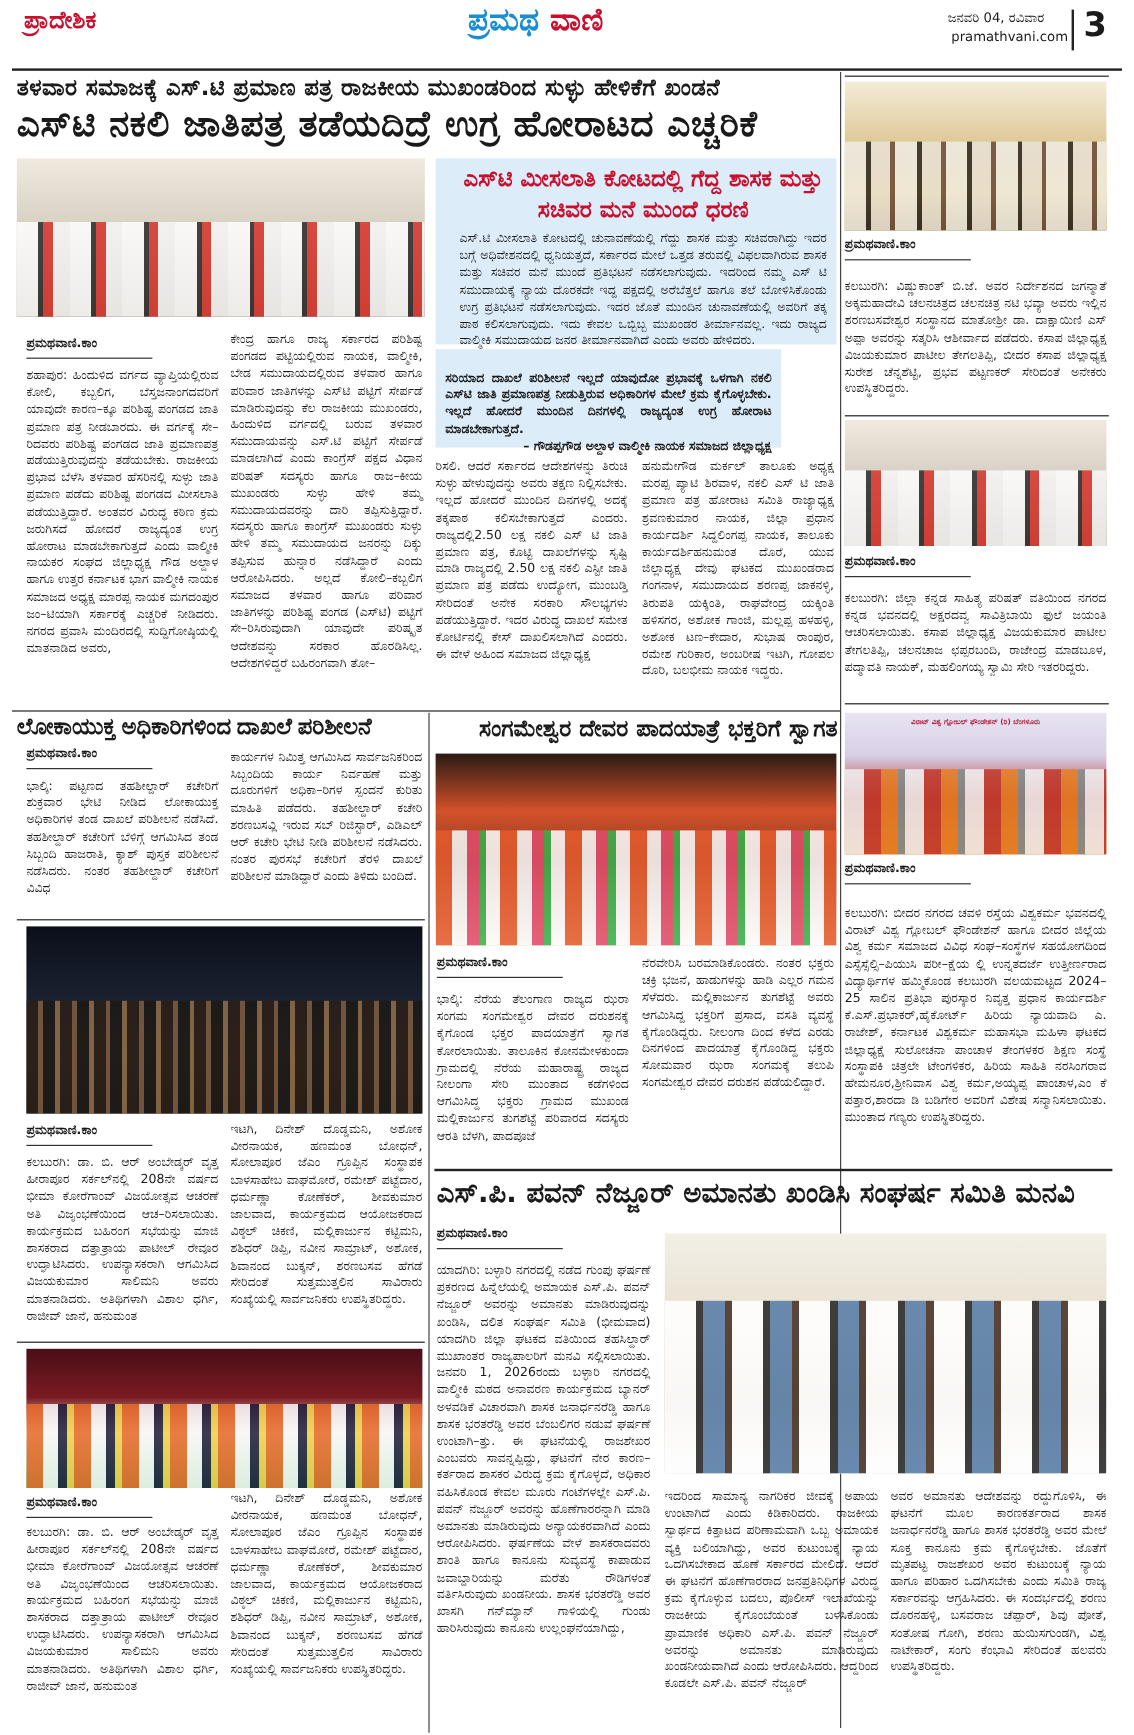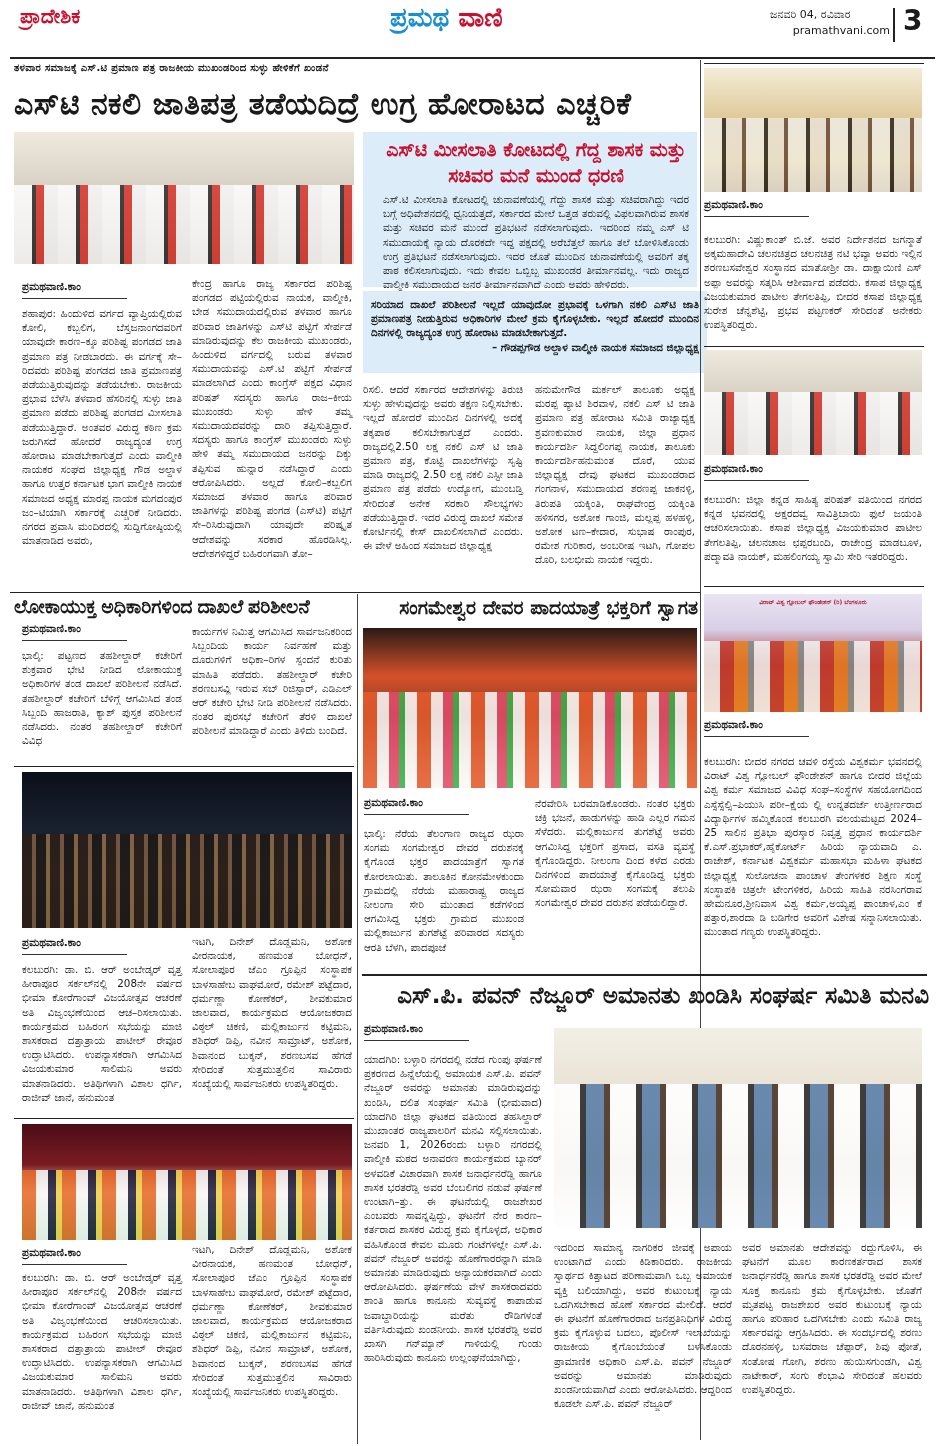--- a/index.html
+++ b/index.html
@@ -2,26 +2,26 @@
 <html><head>
 <meta charset="utf-8">
 <style>
   * { box-sizing: border-box; margin: 0; padding: 0; }
   body { width: 945px; height: 1446px; background: #ffffff; font-family: "DejaVu Sans", sans-serif; color: #1a1a1a; position: relative; overflow: hidden; }
   .abs { position: absolute; }
   .masthead-section { left: 20px; top: 4px; font-size: 20px; font-weight: bold; color: #c8102e; }
   .masthead-title { left: 390px; top: 2px; font-size: 26px; font-weight: bold; }
   .masthead-title .p1 { color: #1a8fd0; }
   .masthead-title .p2 { color: #c8102e; }
-  .masthead-date { left: 770px; top: 8px; font-size: 11px; text-align: left; width: 120px; }
+  .masthead-date { left: 770px; top: 8px; font-size: 11px; text-align: center; width: 120px; }
   .masthead-url { left: 770px; top: 24px; font-size: 11px; text-align: right; width: 120px; }
   .masthead-sep { left: 893px; top: 8px; width: 2px; height: 34px; background: #222; }
   .page-num { left: 903px; top: 4px; font-size: 28px; font-weight: bold; }
   .top-rule { left: 10px; top: 57px; width: 925px; height: 2px; background: #222; }
-  .kicker { left: 14px; top: 62px; width: 680px; font-size: 10px; font-weight: bold; letter-spacing: 0.3px; }
+  .kicker { left: 14px; top: 62px; width: 680px; font-size: 19px; font-weight: bold; letter-spacing: 0.3px; }
   .headline-main { left: 14px; top: 86px; width: 685px; font-size: 30px; font-weight: 900; letter-spacing: 0.5px; }
   .photo { background: linear-gradient(135deg, #6b5a4a 0%, #c9b9a2 40%, #8a6f54 70%, #3c3128 100%); overflow: hidden; }
   .photo .people { position: absolute; bottom: 0; left: 0; right: 0; height: 60%; background: repeating-linear-gradient(90deg, #f0ede6 0 18px, #2a2420 18px 22px, #e9e2d8 22px 38px, #6a4a3a 38px 42px); opacity: 0.85; }
   .photo-night { background: linear-gradient(180deg, #0b0f1a 0%, #1c2433 45%, #3a2e2a 70%, #1b1512 100%); }
   .photo-night .people { background: repeating-linear-gradient(90deg, #2b1f18 0 10px, #7a5a40 10px 14px, #1d1a17 14px 24px, #8b6a48 24px 28px); opacity: 0.9; }
   .photo-orange { background: linear-gradient(180deg, #2a1a14 0%, #d4512a 30%, #8a3a22 55%, #f1e0d4 100%); }
   .photo-orange .people { background: repeating-linear-gradient(90deg, #e65b2c 0 14px, #fbfbfb 14px 26px, #e24c6a 26px 36px, #37b34a 36px 42px, #ffffff 42px 54px); opacity: 0.85; }
   .photo-stage { background: linear-gradient(180deg, #4a0e18 0%, #7a1b22 35%, #f2e8dc 60%, #2fa64a 100%); }
   .photo-stage .people { background: repeating-linear-gradient(90deg, #e86a28 0 14px, #fafafa 14px 26px, #1c1c3a 26px 34px, #f3d24a 34px 40px); opacity: 0.85; }
   .photo-office { background: linear-gradient(180deg, #f2efe6 0%, #e7dfcf 40%, #c8b69a 70%, #f2f2f2 100%); }
@@ -34,21 +34,21 @@
   .byline { font-size: 10.5px; font-weight: bold; }
   .byline-rule { height: 1px; background: #333; width: 105px; }
   .body-text { font-size: 10.4px; line-height: 14.2px; text-align: justify; }
   .col-rule-v { width: 1px; background: #444; }
   .h-rule { height: 2px; background: #222; }
   .sub-box { background: #dcecf8; }
   .sub-head { font-size: 19px; font-weight: 900; color: #c8102e; text-align: center; line-height: 26px; }
   .quote-box { background: #dcecf8; font-size: 10.4px; line-height: 14.2px; }
   .quote-sig { text-align: right; font-weight: bold; }
   .section-head { font-size: 19px; font-weight: 900; }
-  .section-head-lg { font-size: 23px; font-weight: 900; text-align: right; }
+  .section-head-lg { font-size: 23px; font-weight: 900; }
 </style>
 </head>
 <body>
 
 <div class="abs masthead-section">ಪ್ರಾದೇಶಿಕ</div>
 <div class="abs masthead-title">
   <span class="p1">ಪ್ರಮಥ</span>
   <span class="p2">ವಾಣಿ</span>
 </div>
 <div class="abs masthead-date">ಜನವರಿ 04, ರವಿವಾರ</div>
@@ -62,21 +62,21 @@
 
 <div class="abs photo photo-hall" style="left:14px;top:132px;width:340px;height:132px;">
     <div class="people"></div>
   </div>
 
 <div class="abs sub-box" style="left:363px;top:132px;width:334px;height:155px;padding-left:12px;">
   <div class="sub-head" style="padding:4px 6px 0;">ಎಸ್‌ಟಿ ಮೀಸಲಾತಿ ಕೋಟದಲ್ಲಿ ಗೆದ್ದ ಶಾಸಕ ಮತ್ತು ಸಚಿವರ ಮನೆ ಮುಂದೆ ಧರಣಿ</div>
   <div class="body-text" style="padding:4px 8px;">ಎಸ್.ಟಿ ಮೀಸಲಾತಿ ಕೋಟದಲ್ಲಿ ಚುನಾವಣೆಯಲ್ಲಿ ಗೆದ್ದು ಶಾಸಕ ಮತ್ತು ಸಚಿವರಾಗಿದ್ದು ಇದರ ಬಗ್ಗೆ ಅಧಿವೇಶನದಲ್ಲಿ ಧ್ವನಿಯತ್ತದೆ, ಸರ್ಕಾರದ ಮೇಲೆ ಒತ್ತಡ ತರುವಲ್ಲಿ ವಿಫಲವಾಗಿರುವ ಶಾಸಕ ಮತ್ತು ಸಚಿವರ ಮನೆ ಮುಂದೆ ಪ್ರತಿಭಟನೆ ನಡೆಸಲಾಗುವುದು. ಇದರಿಂದ ನಮ್ಮ ಎಸ್ ಟಿ ಸಮುದಾಯಕ್ಕೆ ನ್ಯಾಯ ದೊರಕದೇ ಇದ್ದ ಪಕ್ಷದಲ್ಲಿ ಅರೆಬೆತ್ತಲೆ ಹಾಗೂ ತಲೆ ಬೋಳಿಸಿಕೊಂಡು ಉಗ್ರ ಪ್ರತಿಭಟನೆ ನಡೆಸಲಾಗುವುದು. ಇದರ ಜೊತೆ ಮುಂದಿನ ಚುನಾವಣೆಯಲ್ಲಿ ಅವರಿಗೆ ತಕ್ಕ ಪಾಠ ಕಲಿಸಲಾಗುವುದು. ಇದು ಕೇವಲ ಒಬ್ಬಿಬ್ಬ ಮುಖಂಡರ ತೀರ್ಮಾನವಲ್ಲ. ಇದು ರಾಜ್ಯದ ವಾಲ್ಮೀಕಿ ಸಮುದಾಯದ ಜನರ ತೀರ್ಮಾನವಾಗಿದೆ ಎಂದು ಅವರು ಹೇಳಿದರು.</div>
 </div>
 
-<div class="abs quote-box" style="left:363px;top:291px;width:344px;height:82px;padding:6px 8px;">
+<div class="abs quote-box" style="left:363px;top:291px;width:288px;height:82px;padding:17px 8px;">
   <div class="body-text" style="font-weight:bold;">ಸರಿಯಾದ ದಾಖಲೆ ಪರಿಶೀಲನೆ ಇಲ್ಲದೆ ಯಾವುದೋ ಪ್ರಭಾವಕ್ಕೆ ಒಳಗಾಗಿ ನಕಲಿ ಎಸ್‌ಟಿ ಜಾತಿ ಪ್ರಮಾಣಪತ್ರ ನೀಡುತ್ತಿರುವ ಅಧಿಕಾರಿಗಳ ಮೇಲೆ ಕ್ರಮ ಕೈಗೊಳ್ಳಬೇಕು. ಇಲ್ಲದೆ ಹೋದರೆ ಮುಂದಿನ ದಿನಗಳಲ್ಲಿ ರಾಜ್ಯದ್ಯಂತ ಉಗ್ರ ಹೋರಾಟ ಮಾಡಬೇಕಾಗುತ್ತದೆ.</div>
   <div class="quote-sig">– ಗೌಡಪ್ಪಗೌಡ ಅಲ್ದಾಳ ವಾಲ್ಮೀಕಿ ನಾಯಕ ಸಮಾಜದ ಜಿಲ್ಲಾಧ್ಯಕ್ಷ</div>
 </div>
 
 <div class="abs byline" style="left:22px;top:280px;">ಪ್ರಮಥವಾಣಿ.ಕಾಂ</div>
 <div class="abs byline-rule" style="left:22px;top:298px;"></div>
 <div class="abs body-text" style="left:22px;top:306px;width:160px;">ಶಹಾಪುರ: ಹಿಂದುಳಿದ ವರ್ಗದ ವ್ಯಾಪ್ತಿಯಲ್ಲಿರುವ ಕೋಲಿ, ಕಬ್ಬಲಿಗ, ಬೆಸ್ತಜನಾಂಗದವರಿಗೆ ಯಾವುದೇ ಕಾರಣ–ಕ್ಕೂ ಪರಿಶಿಷ್ಟ ಪಂಗಡದ ಜಾತಿ ಪ್ರಮಾಣ ಪತ್ರ ನೀಡಬಾರದು. ಈ ವರ್ಗಕ್ಕೆ ಸೇ–ರಿದವರು ಪರಿಶಿಷ್ಟ ಪಂಗಡದ ಜಾತಿ ಪ್ರಮಾಣಪತ್ರ ಪಡೆಯುತ್ತಿರುವುದನ್ನು ತಡೆಯಬೇಕು. ರಾಜಕೀಯ ಪ್ರಭಾವ ಬೆಳೆಸಿ ತಳವಾರ ಹೆಸರಿನಲ್ಲಿ ಸುಳ್ಳು ಜಾತಿ ಪ್ರಮಾಣ ಪಡೆದು ಪರಿಶಿಷ್ಟ ಪಂಗಡದ ಮೀಸಲಾತಿ ಪಡೆಯುತ್ತಿದ್ದಾರೆ. ಅಂತವರ ವಿರುದ್ಧ ಕಠಿಣ ಕ್ರಮ ಜರುಗಿಸದೆ ಹೋದರೆ ರಾಜ್ಯದ್ಯಂತ ಉಗ್ರ ಹೋರಾಟ ಮಾಡಬೇಕಾಗುತ್ತದೆ ಎಂದು ವಾಲ್ಮೀಕಿ ನಾಯಕರ ಸಂಘದ ಜಿಲ್ಲಾಧ್ಯಕ್ಷ ಗೌಡ ಅಲ್ದಾಳ ಹಾಗೂ ಉತ್ತರ ಕರ್ನಾಟಕ ಭಾಗ ವಾಲ್ಮೀಕಿ ನಾಯಕ ಸಮಾಜದ ಅಧ್ಯಕ್ಷ ಮಾರಪ್ಪ ನಾಯಕ ಮಗದಂಪುರ ಜಂ–ಟಿಯಾಗಿ ಸರ್ಕಾರಕ್ಕೆ ಎಚ್ಚರಿಕೆ ನೀಡಿದರು. ನಗರದ ಪ್ರವಾಸಿ ಮಂದಿರದಲ್ಲಿ ಸುದ್ದಿಗೋಷ್ಠಿಯಲ್ಲಿ ಮಾತನಾಡಿದ ಅವರು,</div>
 <div class="abs body-text" style="left:192px;top:276px;width:160px;">ಕೇಂದ್ರ ಹಾಗೂ ರಾಜ್ಯ ಸರ್ಕಾರದ ಪರಿಶಿಷ್ಟ ಪಂಗಡದ ಪಟ್ಟಿಯಲ್ಲಿರುವ ನಾಯಕ, ವಾಲ್ಮೀಕಿ, ಬೇಡ ಸಮುದಾಯದಲ್ಲಿರುವ ತಳವಾರ ಹಾಗೂ ಪರಿವಾರ ಜಾತಿಗಳನ್ನು ಎಸ್‌ಟಿ ಪಟ್ಟಿಗೆ ಸೇರ್ಪಡೆ ಮಾಡಿರುವುದನ್ನು ಕೆಲ ರಾಜಕೀಯ ಮುಖಂಡರು, ಹಿಂದುಳಿದ ವರ್ಗದಲ್ಲಿ ಬರುವ ತಳವಾರ ಸಮುದಾಯವನ್ನು ಎಸ್.ಟಿ ಪಟ್ಟಿಗೆ ಸೇರ್ಪಡೆ ಮಾಡಲಾಗಿದೆ ಎಂದು ಕಾಂಗ್ರೆಸ್ ಪಕ್ಷದ ವಿಧಾನ ಪರಿಷತ್ ಸದಸ್ಯರು ಹಾಗೂ ರಾಜ–ಕೀಯ ಮುಖಂಡರು ಸುಳ್ಳು ಹೇಳಿ ತಮ್ಮ ಸಮುದಾಯದವರನ್ನು ದಾರಿ ತಪ್ಪಿಸುತ್ತಿದ್ದಾರೆ. ಸದಸ್ಯರು ಹಾಗೂ ಕಾಂಗ್ರೆಸ್ ಮುಖಂಡರು ಸುಳ್ಳು ಹೇಳಿ ತಮ್ಮ ಸಮುದಾಯದ ಜನರನ್ನು ದಿಕ್ಕು ತಪ್ಪಿಸುವ ಹುನ್ನಾರ ನಡೆಸಿದ್ದಾರೆ ಎಂದು ಆರೋಪಿಸಿದರು. ಅಲ್ಲದೆ ಕೋಲಿ–ಕಬ್ಬಲಿಗ ಸಮಾಜದ ತಳವಾರ ಹಾಗೂ ಪರಿವಾರ ಜಾತಿಗಳನ್ನು ಪರಿಶಿಷ್ಟ ಪಂಗಡ (ಎಸ್‌ಟಿ) ಪಟ್ಟಿಗೆ ಸೇ–ರಿಸಿರುವುದಾಗಿ ಯಾವುದೇ ಪರಿಷ್ಕೃತ ಆದೇಶವನ್ನು ಸರಕಾರ ಹೊರಡಿಸಿಲ್ಲ. ಆದೇಶಗಳಿದ್ದರೆ ಬಹಿರಂಗವಾಗಿ ತೋ–</div>
 <div class="abs body-text" style="left:363px;top:382px;width:160px;">ರಿಸಲಿ. ಆದರೆ ಸರ್ಕಾರದ ಆದೇಶಗಳನ್ನು ತಿರುಚಿ ಸುಳ್ಳು ಹೇಳುವುದನ್ನು ಅವರು ತಕ್ಷಣ ನಿಲ್ಲಿಸಬೇಕು. ಇಲ್ಲದೆ ಹೋದರೆ ಮುಂದಿನ ದಿನಗಳಲ್ಲಿ ಅದಕ್ಕೆ ತಕ್ಕಪಾಠ ಕಲಿಸಬೇಕಾಗುತ್ತದೆ ಎಂದರು. ರಾಜ್ಯದಲ್ಲಿ2.50 ಲಕ್ಷ ನಕಲಿ ಎಸ್ ಟಿ ಜಾತಿ ಪ್ರಮಾಣ ಪತ್ರ, ಕೊಟ್ಟಿ ದಾಖಲೆಗಳನ್ನು ಸೃಷ್ಟಿ ಮಾಡಿ ರಾಜ್ಯದಲ್ಲಿ 2.50 ಲಕ್ಷ ನಕಲಿ ಎಸ್ಟೀ ಜಾತಿ ಪ್ರಮಾಣ ಪತ್ರ ಪಡೆದು ಉದ್ಯೋಗ, ಮುಂಬಡ್ತಿ ಸೇರಿದಂತೆ ಅನೇಕ ಸರಕಾರಿ ಸೌಲಭ್ಯಗಳು ಪಡೆಯುತ್ತಿದ್ದಾರೆ. ಇದರ ವಿರುದ್ಧ ದಾಖಲೆ ಸಮೇತ ಕೋರ್ಟಿನಲ್ಲಿ ಕೇಸ್ ದಾಖಲಿಸಲಾಗಿದೆ ಎಂದರು. ಈ ವೇಳೆ ಅಹಿಂದ ಸಮಾಜದ ಜಿಲ್ಲಾಧ್ಯಕ್ಷ</div>
 <div class="abs body-text" style="left:535px;top:382px;width:160px;">ಹನುಮೇಗೌಡ ಮರ್ಕಲ್ ತಾಲೂಕು ಅಧ್ಯಕ್ಷ ಮರಪ್ಪ ಪ್ಯಾಟಿ ಶಿರವಾಳ, ನಕಲಿ ಎಸ್ ಟಿ ಜಾತಿ ಪ್ರಮಾಣ ಪತ್ರ ಹೋರಾಟ ಸಮಿತಿ ರಾಜ್ಯಾಧ್ಯಕ್ಷ ಶ್ರವಣಕುಮಾರ ನಾಯಕ, ಜಿಲ್ಲಾ ಪ್ರಧಾನ ಕಾರ್ಯದರ್ಶಿ ಸಿದ್ದಲಿಂಗಪ್ಪ ನಾಯಕ, ತಾಲೂಕು ಕಾರ್ಯದರ್ಶಿಹನುಮಂತ ದೊರೆ, ಯುವ ಜಿಲ್ಲಾಧ್ಯಕ್ಷ ದೇವು ಘಟಕದ ಮುಖಂಡರಾದ ಗಂಗನಾಳ, ಸಮುದಾಯದ ಶರಣಪ್ಪ ಜಾಕನಳ್ಳಿ, ತಿರುಪತಿ ಯಕ್ಕಿಂತಿ, ರಾಘವೇಂದ್ರ ಯಕ್ಕಿಂತಿ ಹಳಿಸಗರ, ಅಶೋಕ ಗಾಂಜಿ, ಮಲ್ಲಪ್ಪ ಹಳಹಳ್ಳಿ, ಅಶೋಕ ಟಣ–ಕೇದಾರ, ಸುಭಾಷ ರಾಂಪುರ, ರಮೇಶ ಗುರಿಕಾರ, ಅಂಬರೀಷ ಇಟಗಿ, ಗೋಪಲ ದೊರಿ, ಬಲಭೀಮ ನಾಯಕ ಇದ್ದರು.</div>

